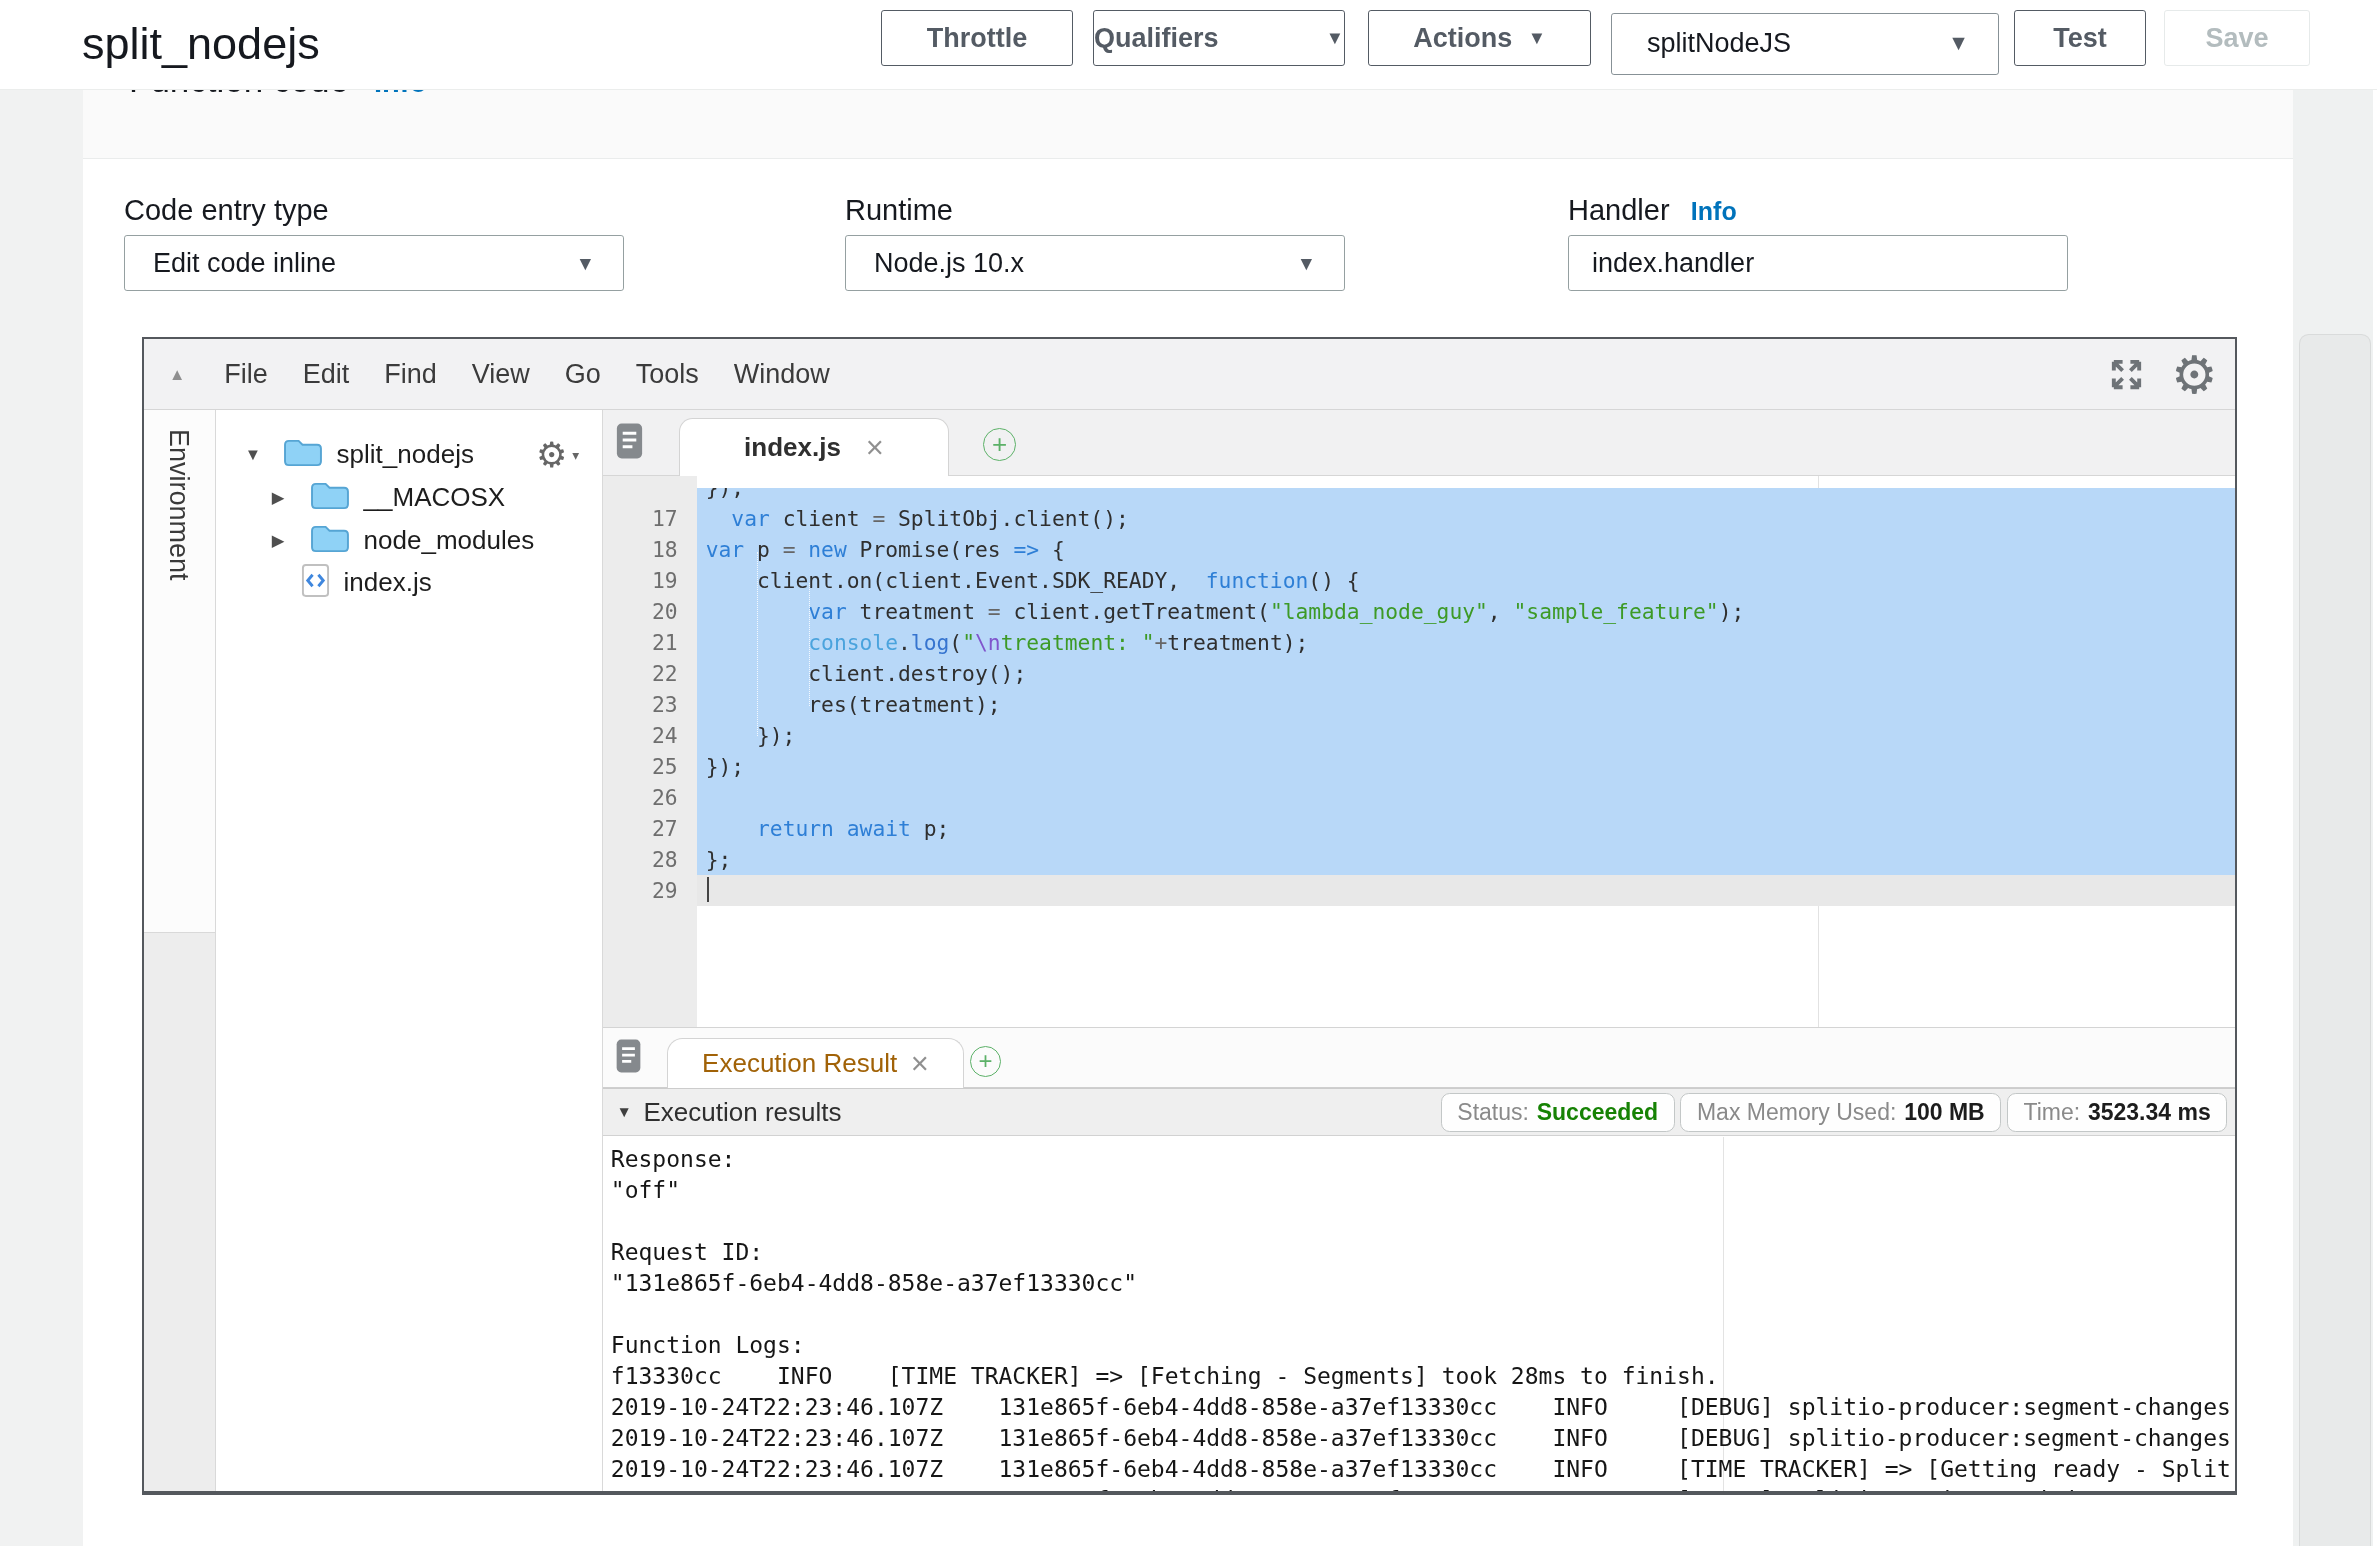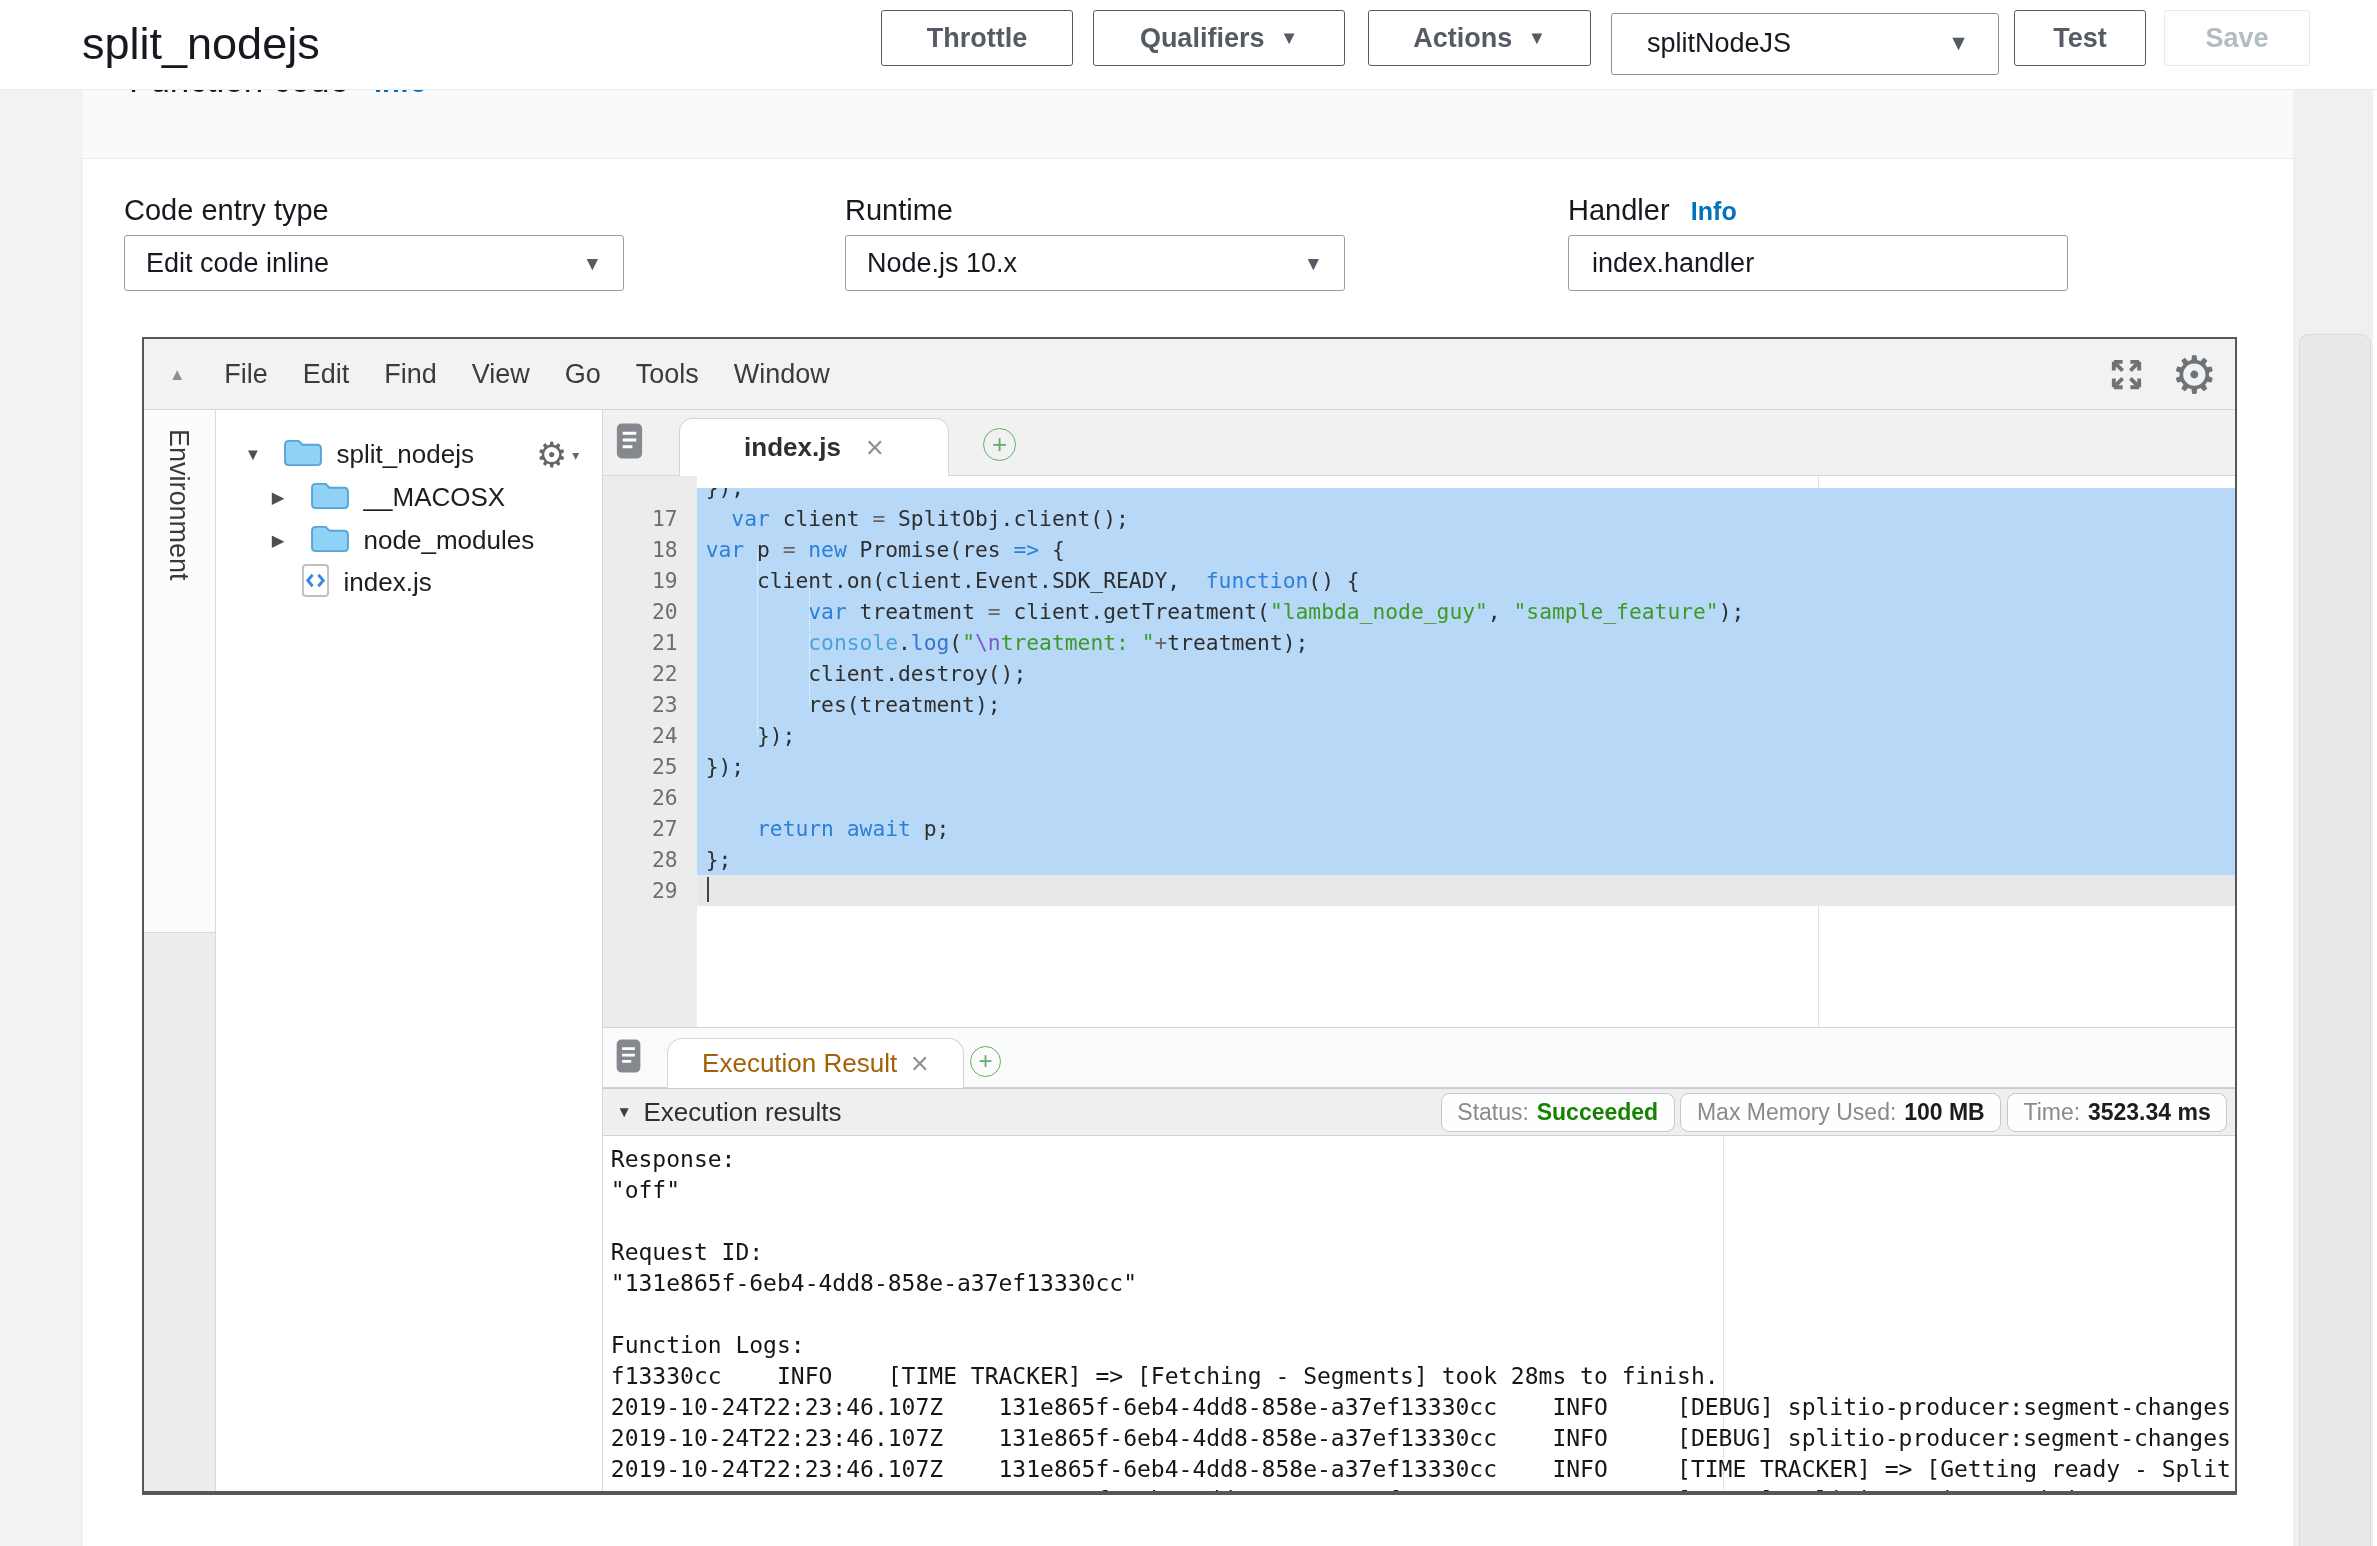--- a/index.html
+++ b/index.html
@@ -31,21 +31,21 @@
   #card-top{position:absolute;left:0;top:0;right:0;height:69px;background:#fafafa;
             border-bottom:1px solid #eaecec;overflow:hidden;}
   #clipped-title{position:absolute;left:46px;top:-29px;font-size:35px;font-weight:500;color:#16191f;white-space:nowrap;}
   #clipped-title .info{color:#0073bb;font-weight:700;font-size:29px;margin-left:25px;}
 
   
   .field-label{position:absolute;font-size:29px;color:#16191f;}
   .info-link{color:#0073bb;font-weight:700;font-size:25px;margin-left:21.3px;cursor:pointer;}
   .sel-box{position:absolute;width:500px;height:56px;background:#fff;border:1px solid #95a0a1;
            border-radius:2.9px;box-sizing:border-box;display:flex;align-items:center;
-           font-size:27px;color:#16191f;padding:0 21px;cursor:pointer;}
+           font-size:27px;color:#16191f;padding:0 28px;cursor:pointer;}
   .sel-box .dd{margin-left:auto;font-size:19.4px;color:#545b64;}
   .txt-box{position:absolute;width:500px;height:56px;background:#fff;border:1px solid #95a0a1;
            border-radius:2.9px;box-sizing:border-box;display:flex;align-items:center;
            font-size:27px;color:#16191f;padding:16px 23px;}
 
   
   #ide{position:absolute;left:142px;top:337px;width:2095px;height:1158px;box-sizing:border-box;
        border:2.9px solid #54585d;border-bottom-width:4.9px;background:#fff;z-index:5;}
   #menubar{position:absolute;left:0;top:0;right:0;height:71px;background:#f2f2f3;
            border-bottom:1px solid #d6d6d6;display:flex;align-items:center;box-sizing:border-box;}
@@ -128,21 +128,21 @@
   .out-line{white-space:pre;height:31px;}
 </style>
 </head>
 <body>
 
 <div id="topbar">
   <div id="page-title">split_nodejs</div>
   <div class="aws-btn" style="left:881px;width:192px;">
     <span>Throttle</span>
   </div>
-  <div class="aws-btn" style="left:1093px;width:252px;">
+  <div class="aws-btn" style="left:1093px;width:252px;justify-content:space-between;">
     <span>Qualifiers</span>
     <span class="dd">▼</span>
   </div>
   <div class="aws-btn" style="left:1368px;width:223px;">
     <span>Actions</span>
     <span class="dd">▼</span>
   </div>
   <div id="fn-select">
     <span>splitNodeJS</span>
     <span class="dd">▼</span>

